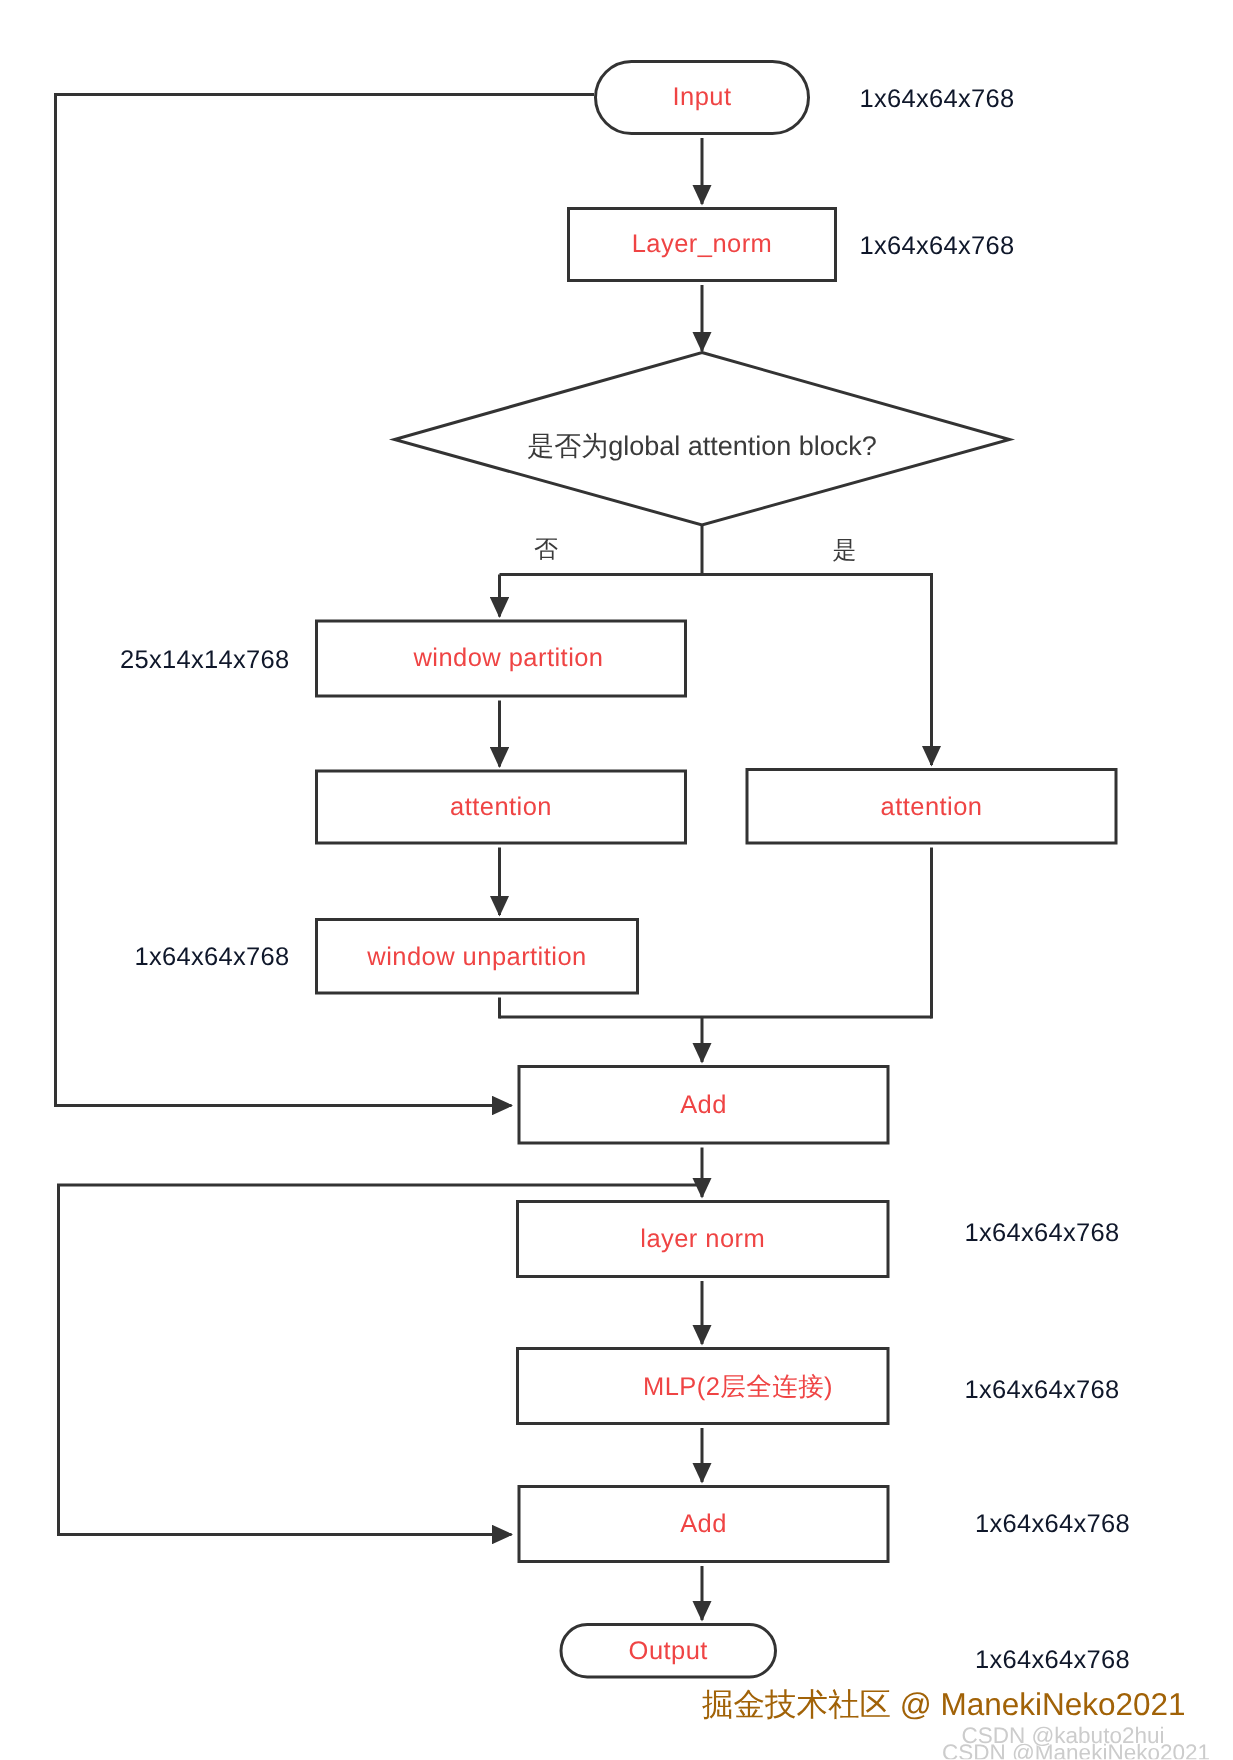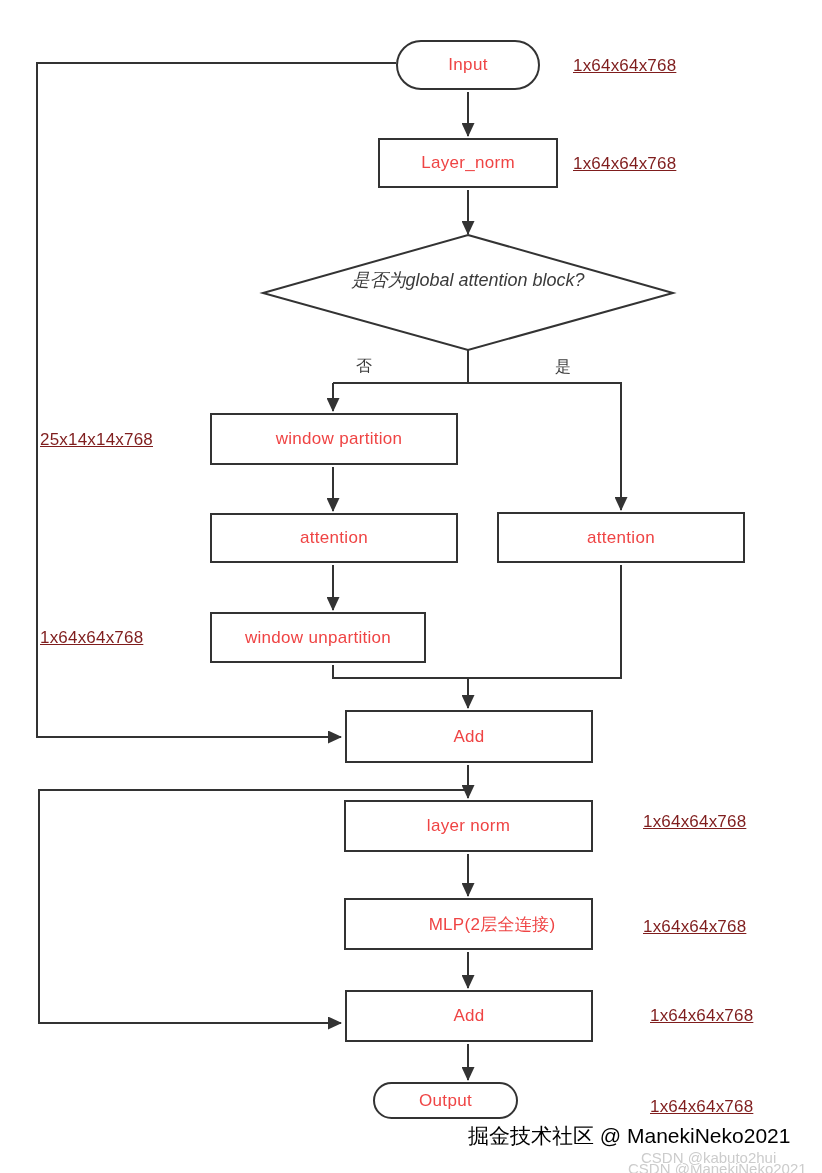--- a/index.html
+++ b/index.html
@@ -22,34 +22,33 @@
     letter-spacing:0.3px;
   }
   .rounded{border-radius:25px;}
   .decision-label{
     position:absolute;z-index:3;
     font-size:18px;color:#3a3a3a;
     text-align:center;
   }
   .dim{
     position:absolute;z-index:3;
-    font-size:17px;color:#7f1d1d;
+    font-size:17px;color:#0f172a;
     white-space:nowrap;
     letter-spacing:0.2px;
-    text-decoration:underline;
   }
-  .dim.right-align{text-align:left;}
+  .dim.right-align{text-align:right;}
   .branch{
     position:absolute;z-index:3;
     font-size:16px;color:#3a3a3a;
     text-align:center;width:30px;
   }
   .wm1{
     position:absolute;z-index:5;
-    font-size:21px;color:#000000;
+    font-size:21px;color:#a16207;
     text-shadow:1px 1px 0 #ffffff;
     white-space:nowrap;
   }
   .wm2{
     position:absolute;z-index:5;
     font-size:15px;color:#cccccc;
     text-shadow:0.5px 0.5px 0 #ffffff;
     white-space:nowrap;
   }
 </style>
@@ -92,21 +91,21 @@
       <line x1="468" y1="1044" x2="468" y2="1080" marker-end="url(#arrow)"></line>
 
       <polygon points="468,235 673,293 468,350 263,293" fill="#ffffff"></polygon>
     </g>
   </svg>
 
   <div class="node rounded" style="left:396px;top:40px;width:144px;height:50px;">Input</div>
 
   <div class="node" style="left:378px;top:138px;width:180px;height:50px;">Layer_norm</div>
 
-  <div class="decision-label" style="left:263px;top:268px;width:410px;font-style:italic;">是否为global attention block?</div>
+  <div class="decision-label" style="left:263px;top:285px;width:410px;">是否为global attention block?</div>
 
   <div class="branch" style="left:349px;top:356px;">否</div>
   <div class="branch" style="left:548px;top:357px;">是</div>
 
   <div class="node" style="left:210px;top:413px;width:248px;height:52px;padding-left:10px;">window partition</div>
 
   <div class="node" style="left:210px;top:513px;width:248px;height:50px;">attention</div>
 
   <div class="node" style="left:210px;top:612px;width:216px;height:51px;">window unpartition</div>
 

